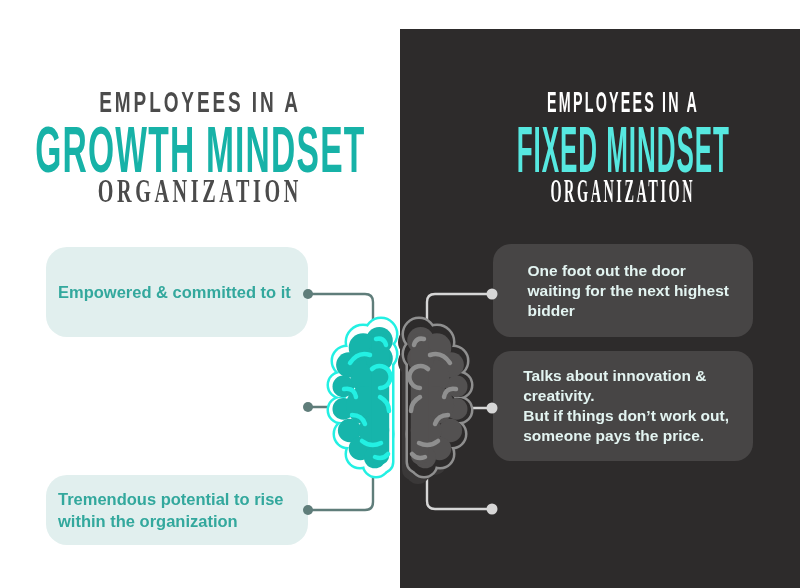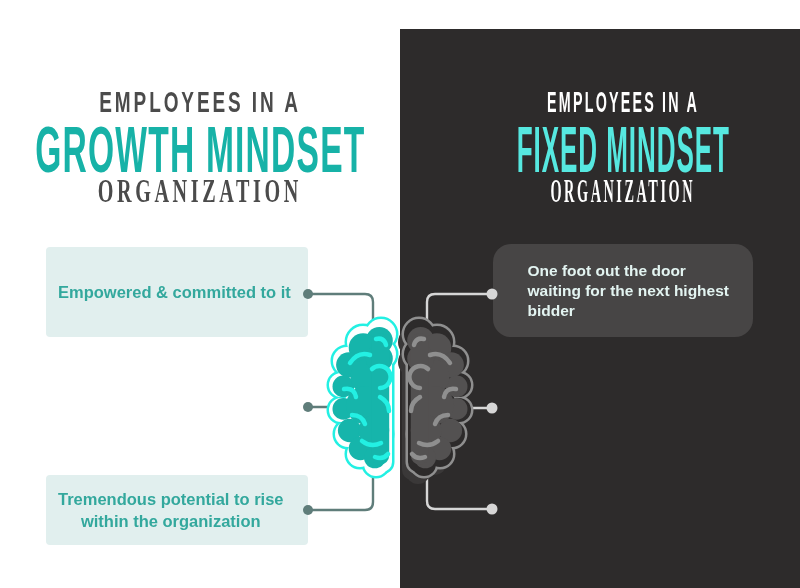--- a/index.html
+++ b/index.html
@@ -21,21 +21,21 @@
   .header-left .eyebrow span{transform:scale(0.73,1.15);color:var(--title_gray);}
   .header-left .title span{transform:scale(0.60,1.15);color:var(--accent_teal);}
   .header-left .sub span{transform:scale(0.72,1.20);color:var(--title_gray);}
   .header-right .eyebrow span{transform:scale(0.55,1.15);color:var(--title_white);}
   .header-right .title span{transform:scale(0.465,1.15);color:var(--accent_cyan);}
   .header-right .sub span{transform:scale(0.51,1.20);color:var(--title_white);}
   
   .box{position:absolute;display:flex;align-items:center;box-sizing:border-box;
        white-space:pre-line;font-weight:bold;}
   .box.mint{left:46px;width:262px;background:var(--box_mint_bg);color:var(--box_mint_text);
-       border-radius:4px;padding:0 8px 0 12px;font-size:16.5px;line-height:22px;}
+       border-radius:21px;padding:0 8px 0 12px;font-size:16.5px;line-height:22px;}
   .box.dark{left:493px;width:260px;background:var(--box_dark_bg);color:var(--box_dark_text);
        border-radius:18px;padding:0 24px 0 24px;font-size:15.5px;line-height:20px;justify-content:flex-end;}
   .overlay{position:absolute;left:0;top:0;pointer-events:none;}
   svg{overflow:visible;}
 </style>
 </head>
 <body>
 
 <div class="canvas">
 
@@ -59,26 +59,30 @@
       </div>
     <div class="hline title">
         <span>FIXED MINDSET</span>
       </div>
     <div class="hline sub">
         <span>ORGANIZATION</span>
       </div>
   </div>
 
   <div class="box mint" style="top:218px;height:90px;"><span>Empowered &amp; committed to it</span></div>
-  <div class="box mint" style="top:446px;height:70px;text-align:center;"><span>Tremendous potential to rise
+  <div class="box mint" style="top:446px;height:70px;"><span>Tremendous potential to rise
 within the organization</span></div>
 
   <div class="box dark" style="top:215px;height:93px;"><span>One foot out the door
 waiting for the next highest
 bidder</span></div>
+  <div class="box dark" style="top:322px;height:110px;"><span>Talks about innovation &amp;
+creativity.
+But if things don’t work out,
+someone pays the price.</span></div>
 
   <svg class="overlay" width="800" height="588" viewBox="0 0 800 588">
     <g stroke="var(--connector_left)" stroke-width="2.4" fill="none">
       <path d="M308 265 H365 Q373 265 373 273 V306"></path>
       <path d="M308 378 H348"></path>
       <path d="M308 481 H365 Q373 481 373 473 V436"></path>
     </g>
     <g fill="var(--connector_left)">
       <circle cx="308" cy="265" r="5"></circle>
       <circle cx="308" cy="378" r="5"></circle>

